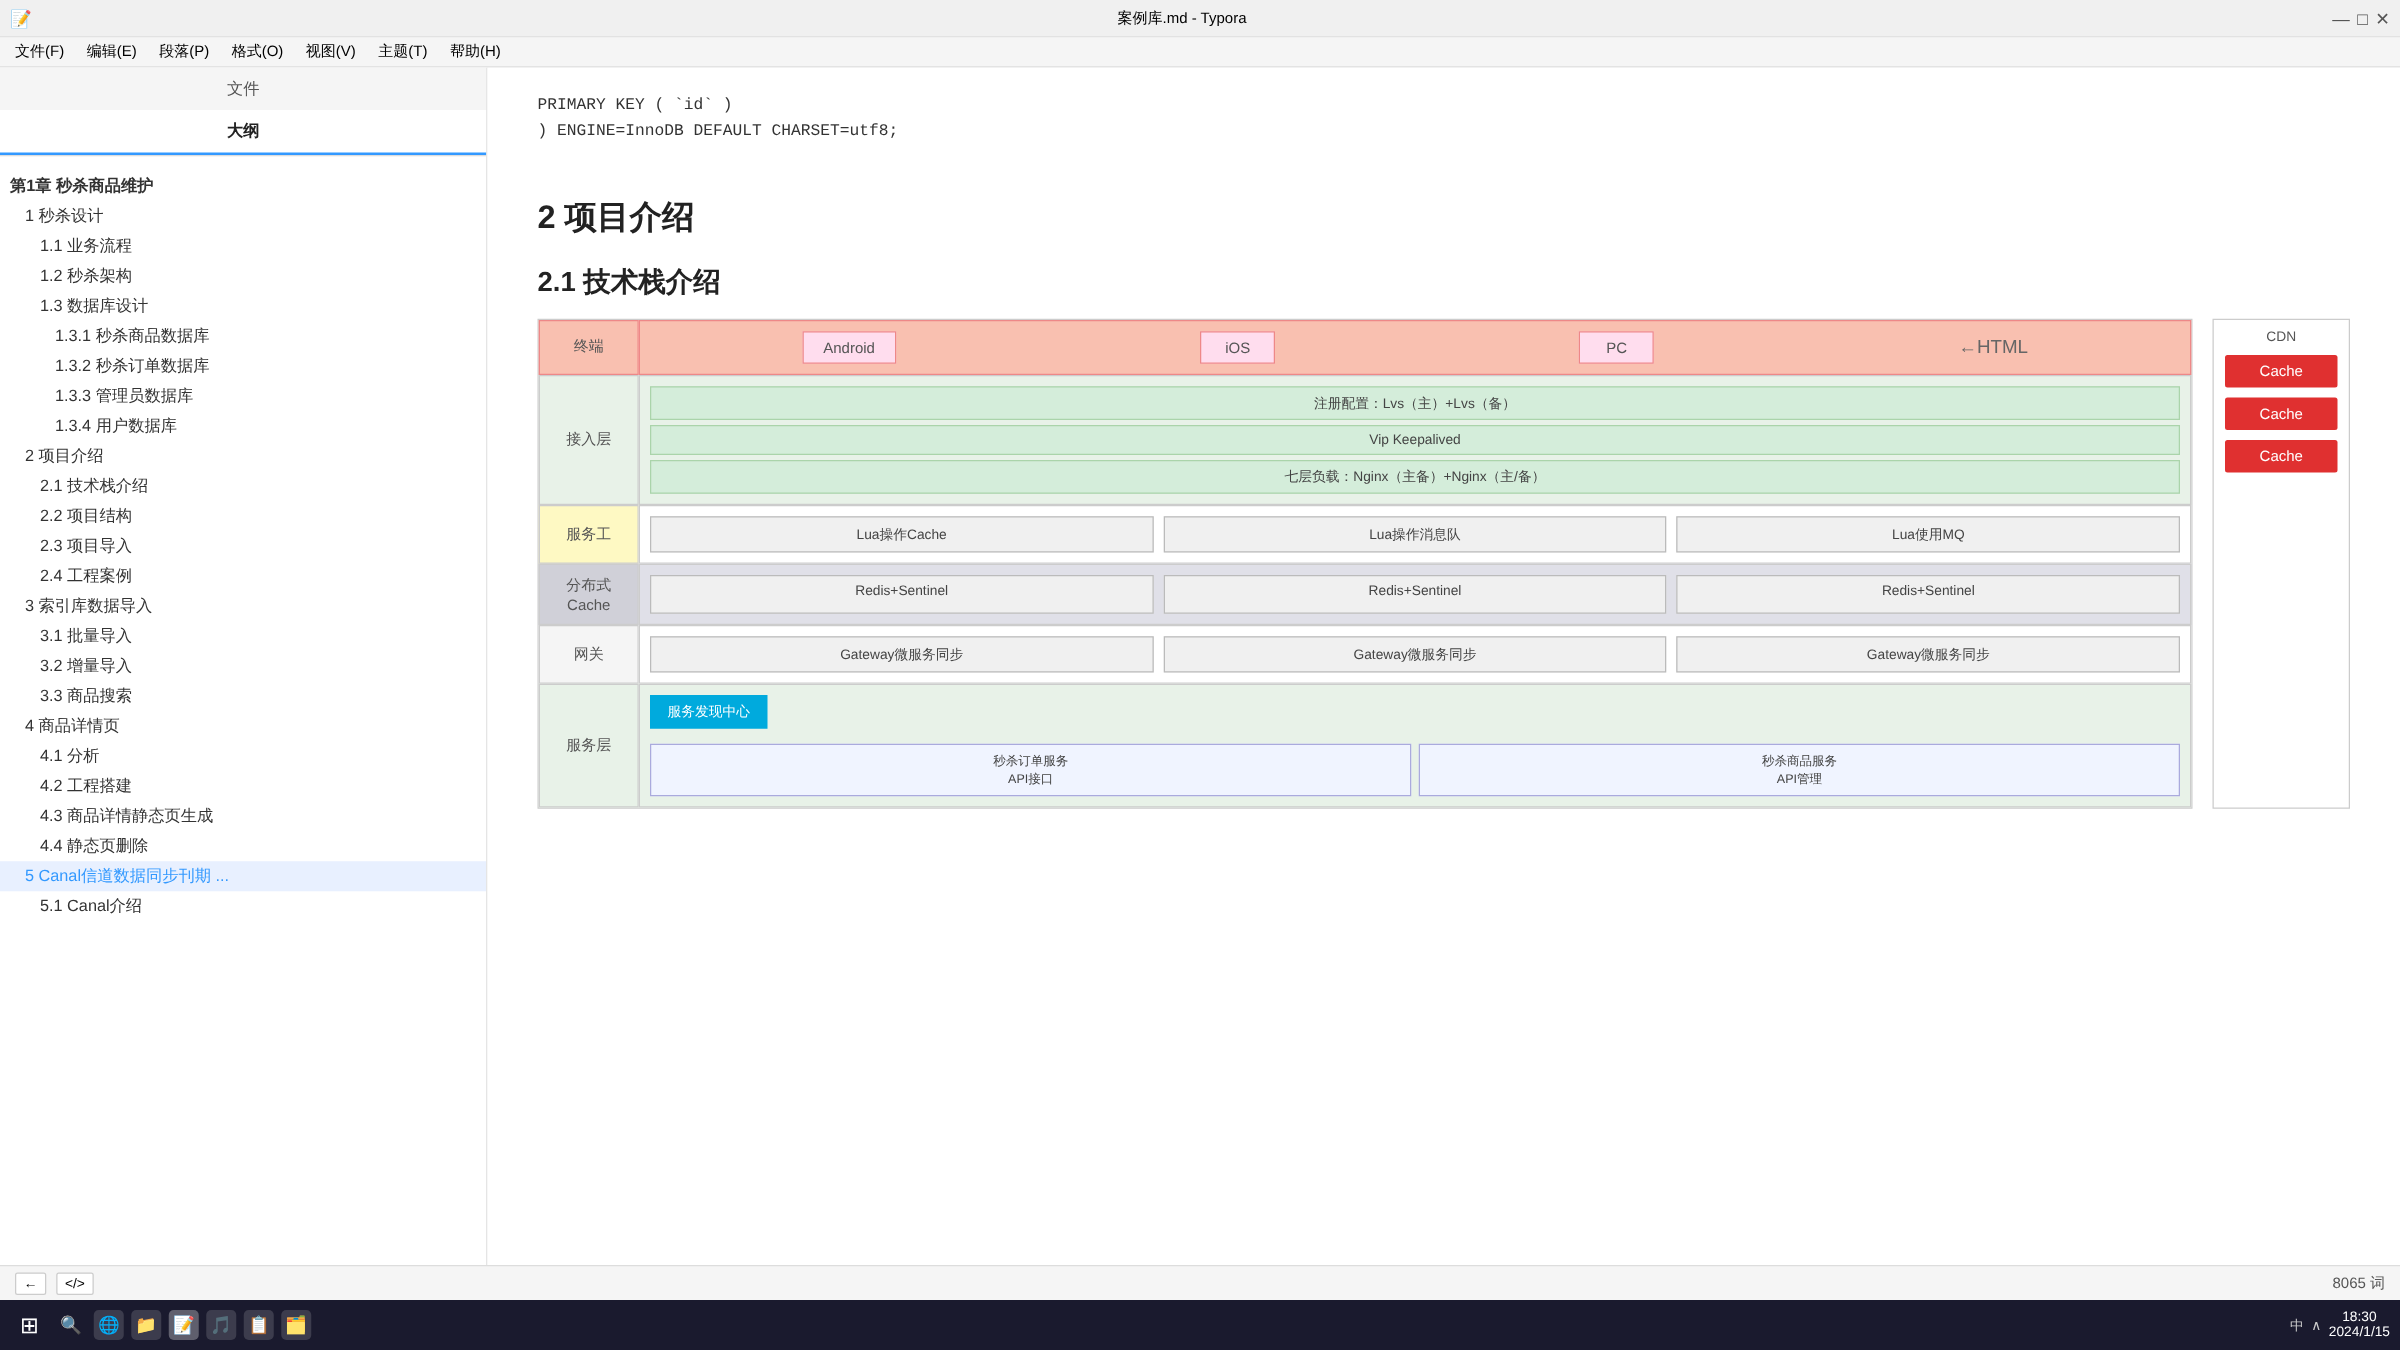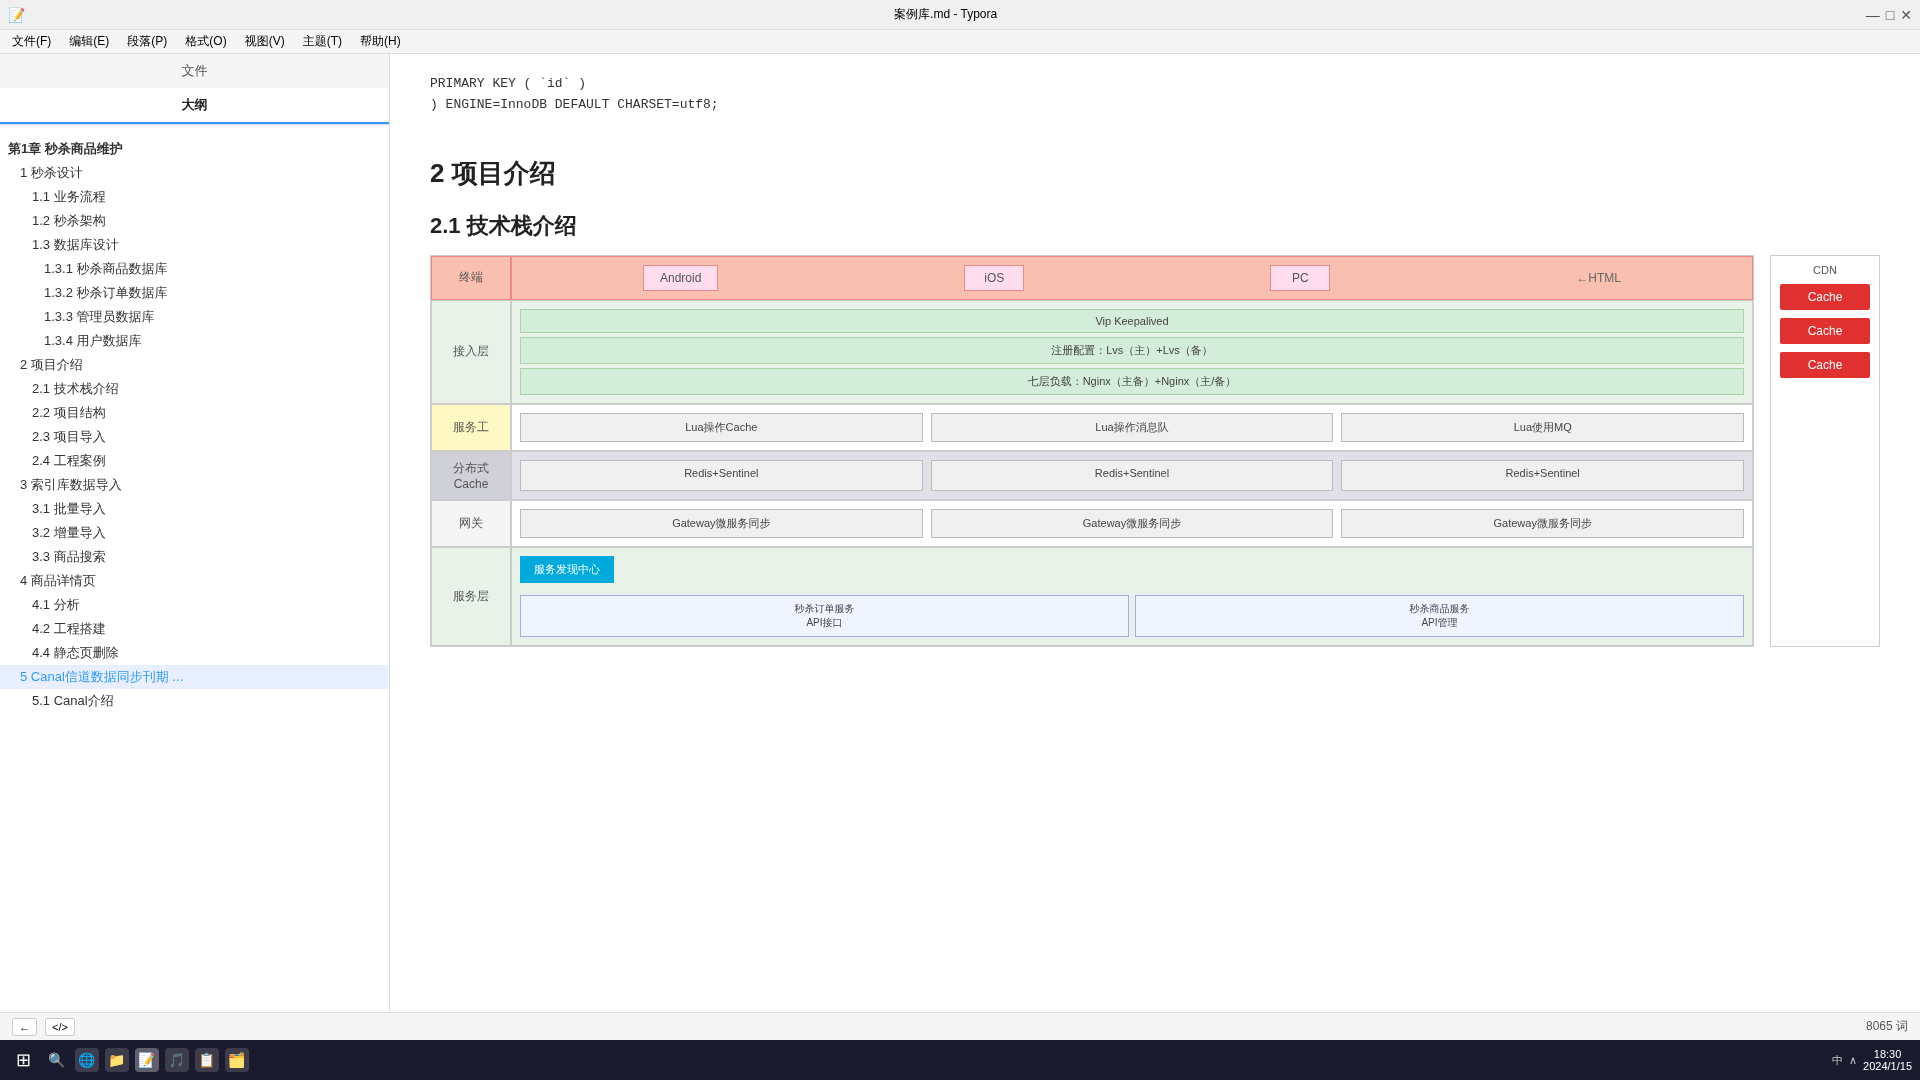--- a/index.html
+++ b/index.html
@@ -307,20 +307,21 @@
       <div class="toc-item level3">2.2 项目结构</div>
       <div class="toc-item level3">2.3 项目导入</div>
       <div class="toc-item level3">2.4 工程案例</div>
       <div class="toc-item level2">3 索引库数据导入</div>
       <div class="toc-item level3">3.1 批量导入</div>
       <div class="toc-item level3">3.2 增量导入</div>
       <div class="toc-item level3">3.3 商品搜索</div>
       <div class="toc-item level2">4 商品详情页</div>
       <div class="toc-item level3">4.1 分析</div>
       <div class="toc-item level3">4.2 工程搭建</div>
+      <div class="toc-item level3">4.3 商品详情静态页生成</div>
       <div class="toc-item level3">4.4 静态页删除</div>
       <div class="toc-item level2 active">5 Canal信道数据同步刊期 ...</div>
       <div class="toc-item level3">5.1 Canal介绍</div>
     </div>
   </div>
 
   <div class="content-area">
 
     <div class="code-block">
       <div>  PRIMARY KEY ( `id` )</div>
@@ -334,29 +335,29 @@
     <div class="diagram-wrapper">
 
       <div class="diagram-main">
 
         <div style="display:flex;">
           <div class="row-label" style="background:#f9c0b0; border:1px solid #e88; width:80px; min-width:80px;">终端</div>
           <div style="flex:1; background:#f9c0b0; border:1px solid #e88; display:flex; align-items:center; justify-content:space-around; padding:8px;">
             <div class="client-box">Android</div>
             <div class="client-box">iOS</div>
             <div class="client-box">PC</div>
-            <div style="font-size:12px; color:#666; margin-left:0;">←HTML</div>
+            <div style="font-size:15px; color:#666; margin-left:0;">←HTML</div>
           </div>
         </div>
 
         <div style="display:flex;">
           <div class="row-label" style="background:#e8f2e8; border:1px solid #ccc; width:80px; min-width:80px;">接入层</div>
           <div style="flex:1; background:#e8f2e8; border:1px solid #ccc; padding:8px; display:flex; flex-direction:column; gap:4px;">
+            <div class="green-box">注册配置：Lvs（主）+Lvs（备）</div>
             <div class="green-box">Vip  Keepalived</div>
-            <div class="green-box">注册配置：Lvs（主）+Lvs（备）</div>
             <div class="green-box">七层负载：Nginx（主备）+Nginx（主/备）</div>
           </div>
         </div>
 
         <div style="display:flex;">
           <div class="row-label" style="background:#fef9c3; border:1px solid #ccc; width:80px; min-width:80px;">服务工</div>
           <div style="flex:1; background:#fff; border:1px solid #ccc; padding:8px; display:flex; gap:8px;">
             <div class="gray-box">Lua操作Cache</div>
             <div class="gray-box">Lua操作消息队</div>
             <div class="gray-box">Lua使用MQ</div>

